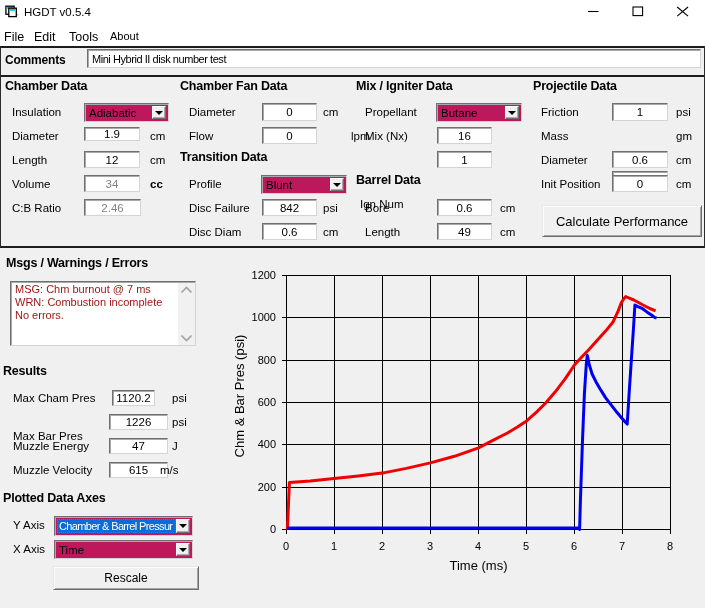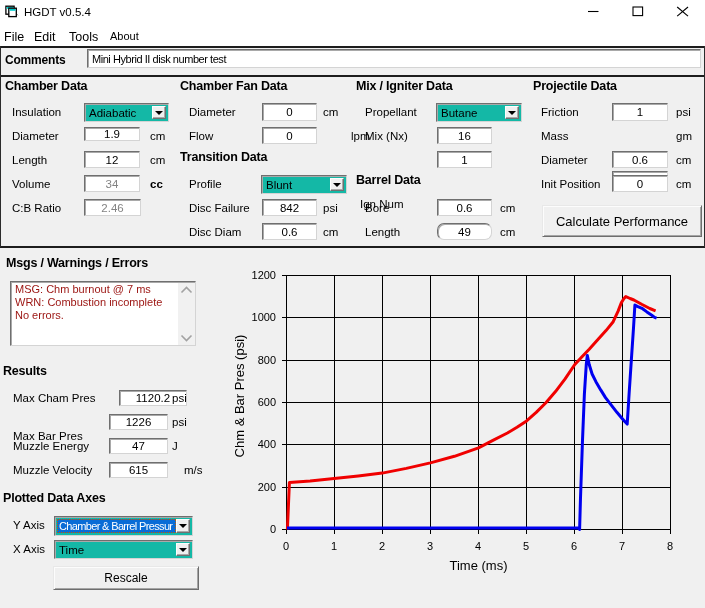--- a/index.html
+++ b/index.html
@@ -4,21 +4,21 @@
 <style>
 *{margin:0;padding:0;box-sizing:border-box;}
 html,body{width:705px;height:608px;overflow:hidden;}
 body{font-family:"Liberation Sans",sans-serif;background:#f0f0f0;position:relative;}
 .abs{position:absolute;}
 .lbl{position:absolute;font-size:11.5px;color:#000;white-space:nowrap;}
 .hd{position:absolute;font-size:12.5px;font-weight:bold;color:#000;white-space:nowrap;letter-spacing:-0.2px;}
 .tb{position:absolute;background:#fff;border:1px solid;border-color:#6f6f6f #d4d4d4 #d4d4d4 #6f6f6f;box-shadow:inset 1px 1px 0 #a9a9a9;font-size:11.5px;text-align:center;color:#000;display:flex;align-items:center;justify-content:center;}
 .tbl{justify-content:flex-start;padding-left:4px;}
 .gray{color:#838383;}
-.combo{position:absolute;background:#14b8a6;border:1px solid;border-color:#6f6f6f #d4d4d4 #d4d4d4 #6f6f6f;box-shadow:inset 1px 1px 0 #a9a9a9;font-size:11.5px;}
+.combo{position:absolute;background:#be185d;border:1px solid;border-color:#6f6f6f #d4d4d4 #d4d4d4 #6f6f6f;box-shadow:inset 1px 1px 0 #a9a9a9;font-size:11.5px;}
 .cbtxt{position:absolute;left:4px;top:2.5px;white-space:nowrap;}
 .cbbtn{position:absolute;right:2px;top:2px;bottom:2px;width:14px;background:#f0f0f0;border:1px solid;border-color:#fdfdfd #707070 #707070 #fdfdfd;box-shadow:inset -1px -1px 0 #a9a9a9;}
 .arr{position:absolute;left:50%;top:50%;margin-left:-4px;margin-top:-2px;width:0;height:0;border-left:4px solid transparent;border-right:4px solid transparent;border-top:4px solid #000;}
 .btn{position:absolute;background:#f0f0f0;border:1px solid;border-color:#e8e8e8 #6e6e6e #6e6e6e #e8e8e8;box-shadow:inset 1px 1px 0 #fcfcfc,inset -1px -1px 0 #a5a5a5;display:flex;align-items:center;justify-content:center;color:#000;}
 .hline{position:absolute;height:2px;background:#1d1d1d;left:0;right:0;}
 </style>
 </head>
 <body>
 
 <div class="abs" style="left:0;top:0;width:705px;height:46px;background:#ffffff;"></div>
@@ -105,21 +105,21 @@
   </div>
 <div class="lbl" style="left:365px;top:130px;">Mix (Nx)</div>
 <div class="tb" style="left:437px;top:127px;width:55px;height:17px;">16</div>
 <div class="lbl" style="left:360px;top:154px;margin-top:44px;">Ign Num</div>
 <div class="tb" style="left:437px;top:151px;width:55px;height:17px;">1</div>
 <div class="hd" style="left:356px;top:173px;">Barrel Data</div>
 <div class="lbl" style="left:365px;top:202px;">Bore</div>
 <div class="tb" style="left:437px;top:199px;width:55px;height:17px;">0.6</div>
 <div class="lbl" style="left:500px;top:202px;">cm</div>
 <div class="lbl" style="left:365px;top:226px;">Length</div>
-<div class="tb" style="left:437px;top:223px;width:55px;height:17px;border-radius:7px;">49</div>
+<div class="tb" style="left:437px;top:223px;width:55px;height:17px;">49</div>
 <div class="lbl" style="left:500px;top:226px;">cm</div>
 
 <div class="lbl" style="left:541px;top:106px;">Friction</div>
 <div class="tb" style="left:612px;top:103px;width:56px;height:18px;">1</div>
 <div class="lbl" style="left:676px;top:106px;">psi</div>
 <div class="lbl" style="left:541px;top:130px;">Mass</div>
 <div class="tb" style="left:612px;top:127px;width:56px;height:17px;margin-top:44px;">0.25</div>
 <div class="lbl" style="left:676px;top:130px;">gm</div>
 <div class="lbl" style="left:541px;top:154px;">Diameter</div>
 <div class="tb" style="left:612px;top:151px;width:56px;height:17px;">0.6</div>
@@ -133,31 +133,31 @@
 <div class="tb" style="left:10px;top:281px;width:186px;height:65px;display:block;"></div>
 <div class="abs" style="left:15px;top:283px;font-size:11px;color:#9b1310;line-height:13px;white-space:nowrap;">MSG: Chm burnout @ 7 ms<br>WRN: Combustion incomplete<br>No errors.</div>
 <svg class="abs" style="left:178px;top:283px;" width="17" height="62" viewBox="0 0 17 62">
   <rect x="0" y="0" width="17" height="62" fill="#f1f1f1"></rect>
   <polyline points="3.5,9.5 8.5,4.5 13.5,9.5" fill="none" stroke="#a2a2a2" stroke-width="1.6"></polyline>
   <polyline points="3.5,52.5 8.5,57.5 13.5,52.5" fill="none" stroke="#a2a2a2" stroke-width="1.6"></polyline>
 </svg>
 
 <div class="hd" style="left:3px;top:364px;">Results</div>
 <div class="lbl" style="left:13px;top:392px;">Max Cham Pres</div>
-<div class="tb" style="left:119px;top:390px;width:68px;height:16px;">1120.2</div>
+<div class="tb" style="left:112px;top:390px;width:43px;height:16px;">1120.2</div>
 <div class="lbl" style="left:172px;top:392px;">psi</div>
 <div class="lbl" style="left:13px;top:430px;">Max Bar Pres</div>
 <div class="tb" style="left:109px;top:414px;width:59px;height:16px;">1226</div>
 <div class="lbl" style="left:172px;top:416px;">psi</div>
 <div class="lbl" style="left:13px;top:440px;">Muzzle Energy</div>
 <div class="tb" style="left:109px;top:438px;width:59px;height:16px;">47</div>
 <div class="lbl" style="left:172px;top:440px;">J</div>
 <div class="lbl" style="left:13px;top:464px;">Muzzle Velocity</div>
 <div class="tb" style="left:109px;top:462px;width:59px;height:16px;">615</div>
-<div class="lbl" style="left:184px;top:464px;">m/s</div>
+<div class="lbl" style="left:160px;top:464px;">m/s</div>
 
 <div class="hd" style="left:3px;top:491px;">Plotted Data Axes</div>
 <div class="lbl" style="left:13px;top:519px;">Y Axis</div>
 <div class="combo" style="left:54px;top:516px;width:139px;height:20px;">
     <span class="abs" style="left:2px;top:2px;right:16px;bottom:2px;background:#0a6cd6;border:1px dotted #c06000;color:#fff;padding-left:1px;white-space:nowrap;overflow:hidden;font-size:11px;letter-spacing:-0.65px;">Chamber &amp; Barrel Pressur</span>
     <span class="cbbtn">
       <span class="arr"></span>
     </span>
   </div>
 <div class="lbl" style="left:13px;top:543px;">X Axis</div>

